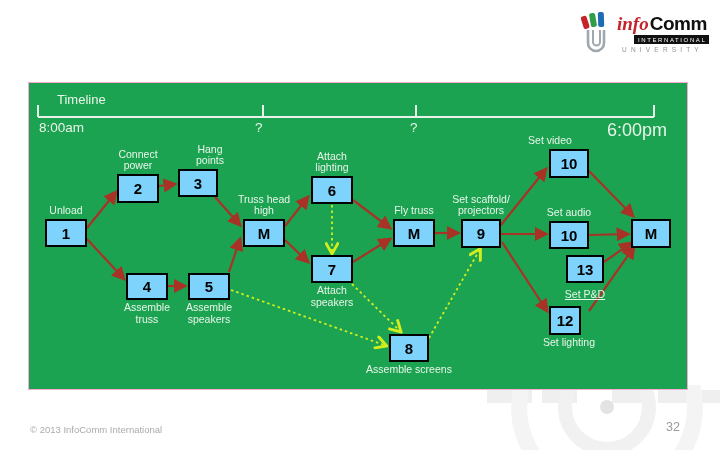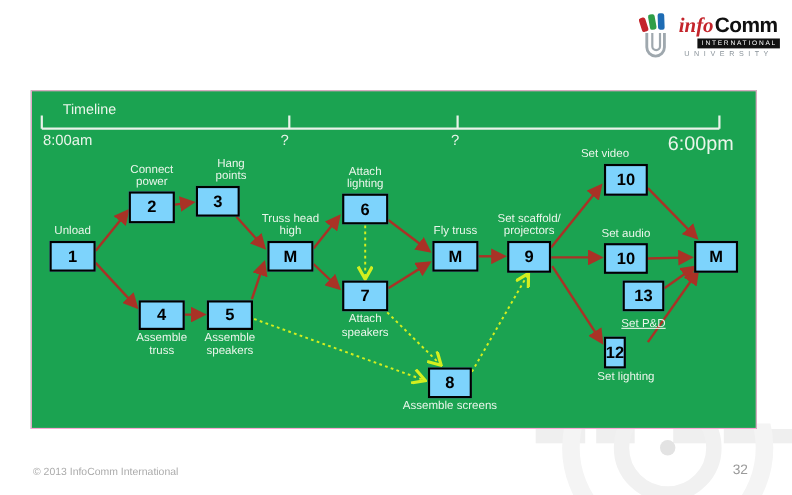--- a/index.html
+++ b/index.html
@@ -147,21 +147,21 @@
         <div class="node-label" style="left: 385px; bottom: 172px;">Fly truss</div>
         <div class="node-box" style="left: 432px; top: 136px; width: 40px; height: 29px;">9</div>
         <div class="node-label" style="left: 452px; bottom: 172px;">Set scaffold/
 projectors</div>
         <div class="node-box" style="left: 520px; top: 66px; width: 40px; height: 29px;">10</div>
         <div class="node-label" style="left: 521px; bottom: 242px;">Set video</div>
         <div class="node-box" style="left: 520px; top: 138px; width: 40px; height: 28px;">10</div>
         <div class="node-label" style="left: 540px; bottom: 170px;">Set audio</div>
         <div class="node-box" style="left: 537px; top: 172px; width: 38px; height: 28px;">13</div>
         <div class="node-label" style="left: 556px; top: 206px; text-decoration: underline;">Set P&amp;D</div>
-        <div class="node-box" style="left: 520px; top: 223px; width: 20px; height: 29px;">12</div>
+        <div class="node-box" style="left: 520px; top: 223px; width: 32px; height: 29px;">12</div>
         <div class="node-label" style="left: 540px; top: 254px;">Set lighting</div>
         <div class="node-box" style="left: 360px; top: 251px; width: 40px; height: 28px;">8</div>
         <div class="node-label" style="left: 380px; top: 281px;">Assemble screens</div>
         <div class="node-box" style="left: 602px; top: 136px; width: 40px; height: 29px;">M</div>
       </div>
   </div>
 
   <div class="footer">© 2013 InfoComm International</div>
   <div class="pagenum">32</div>
 

